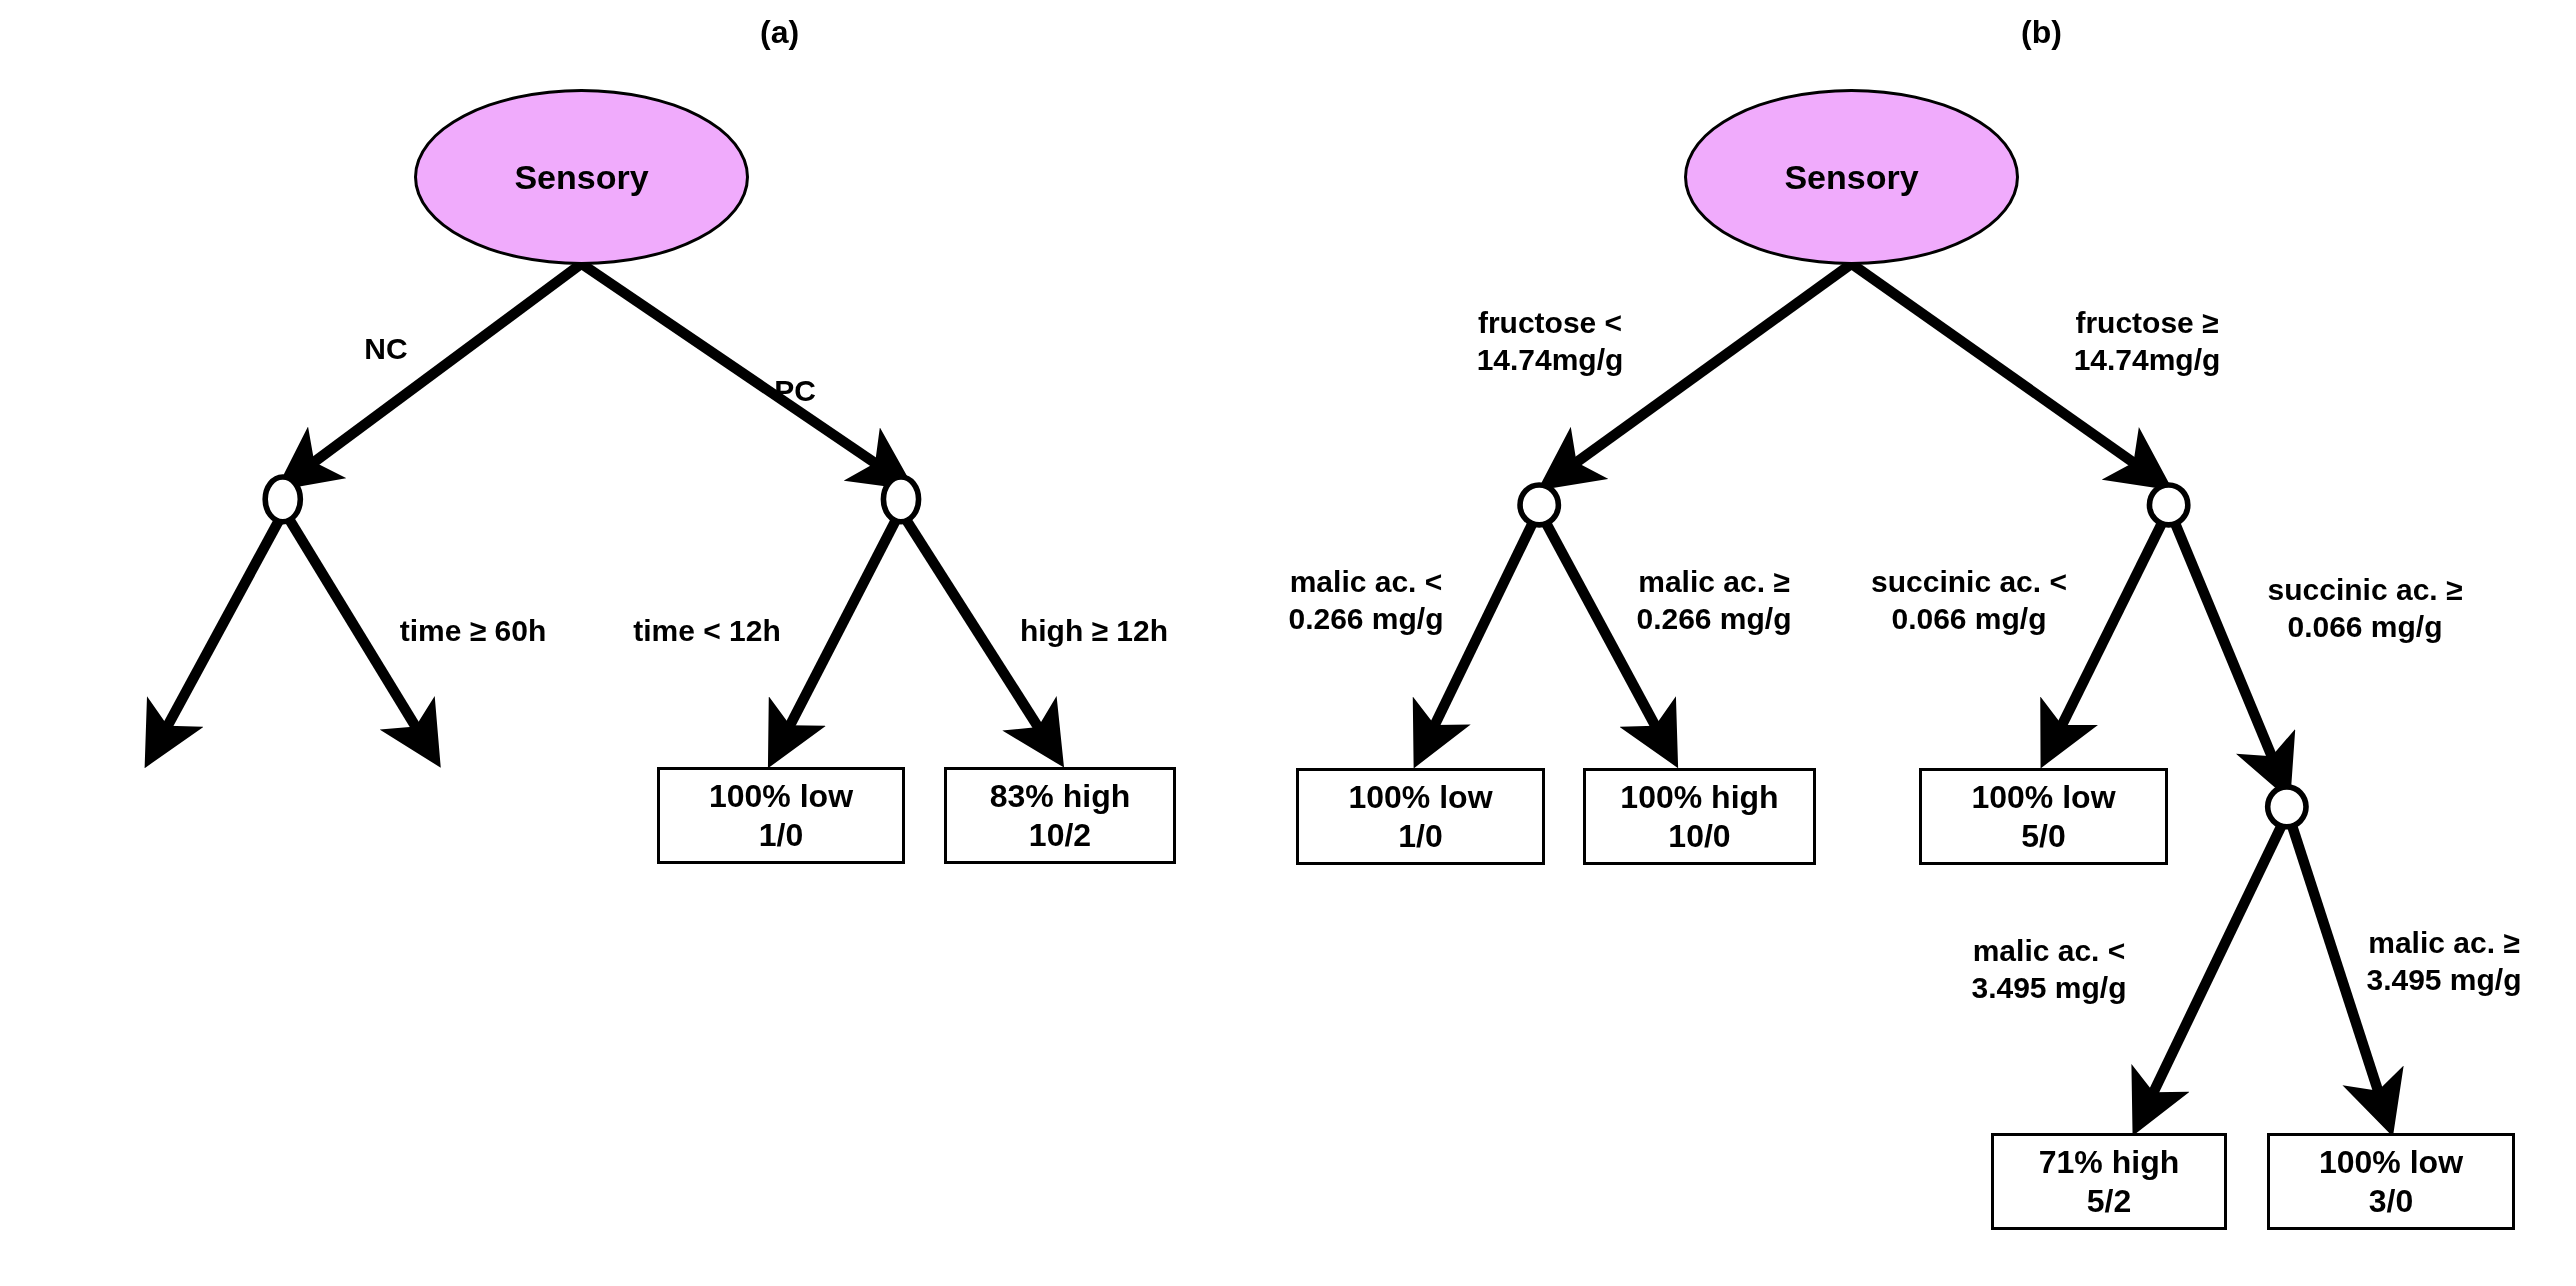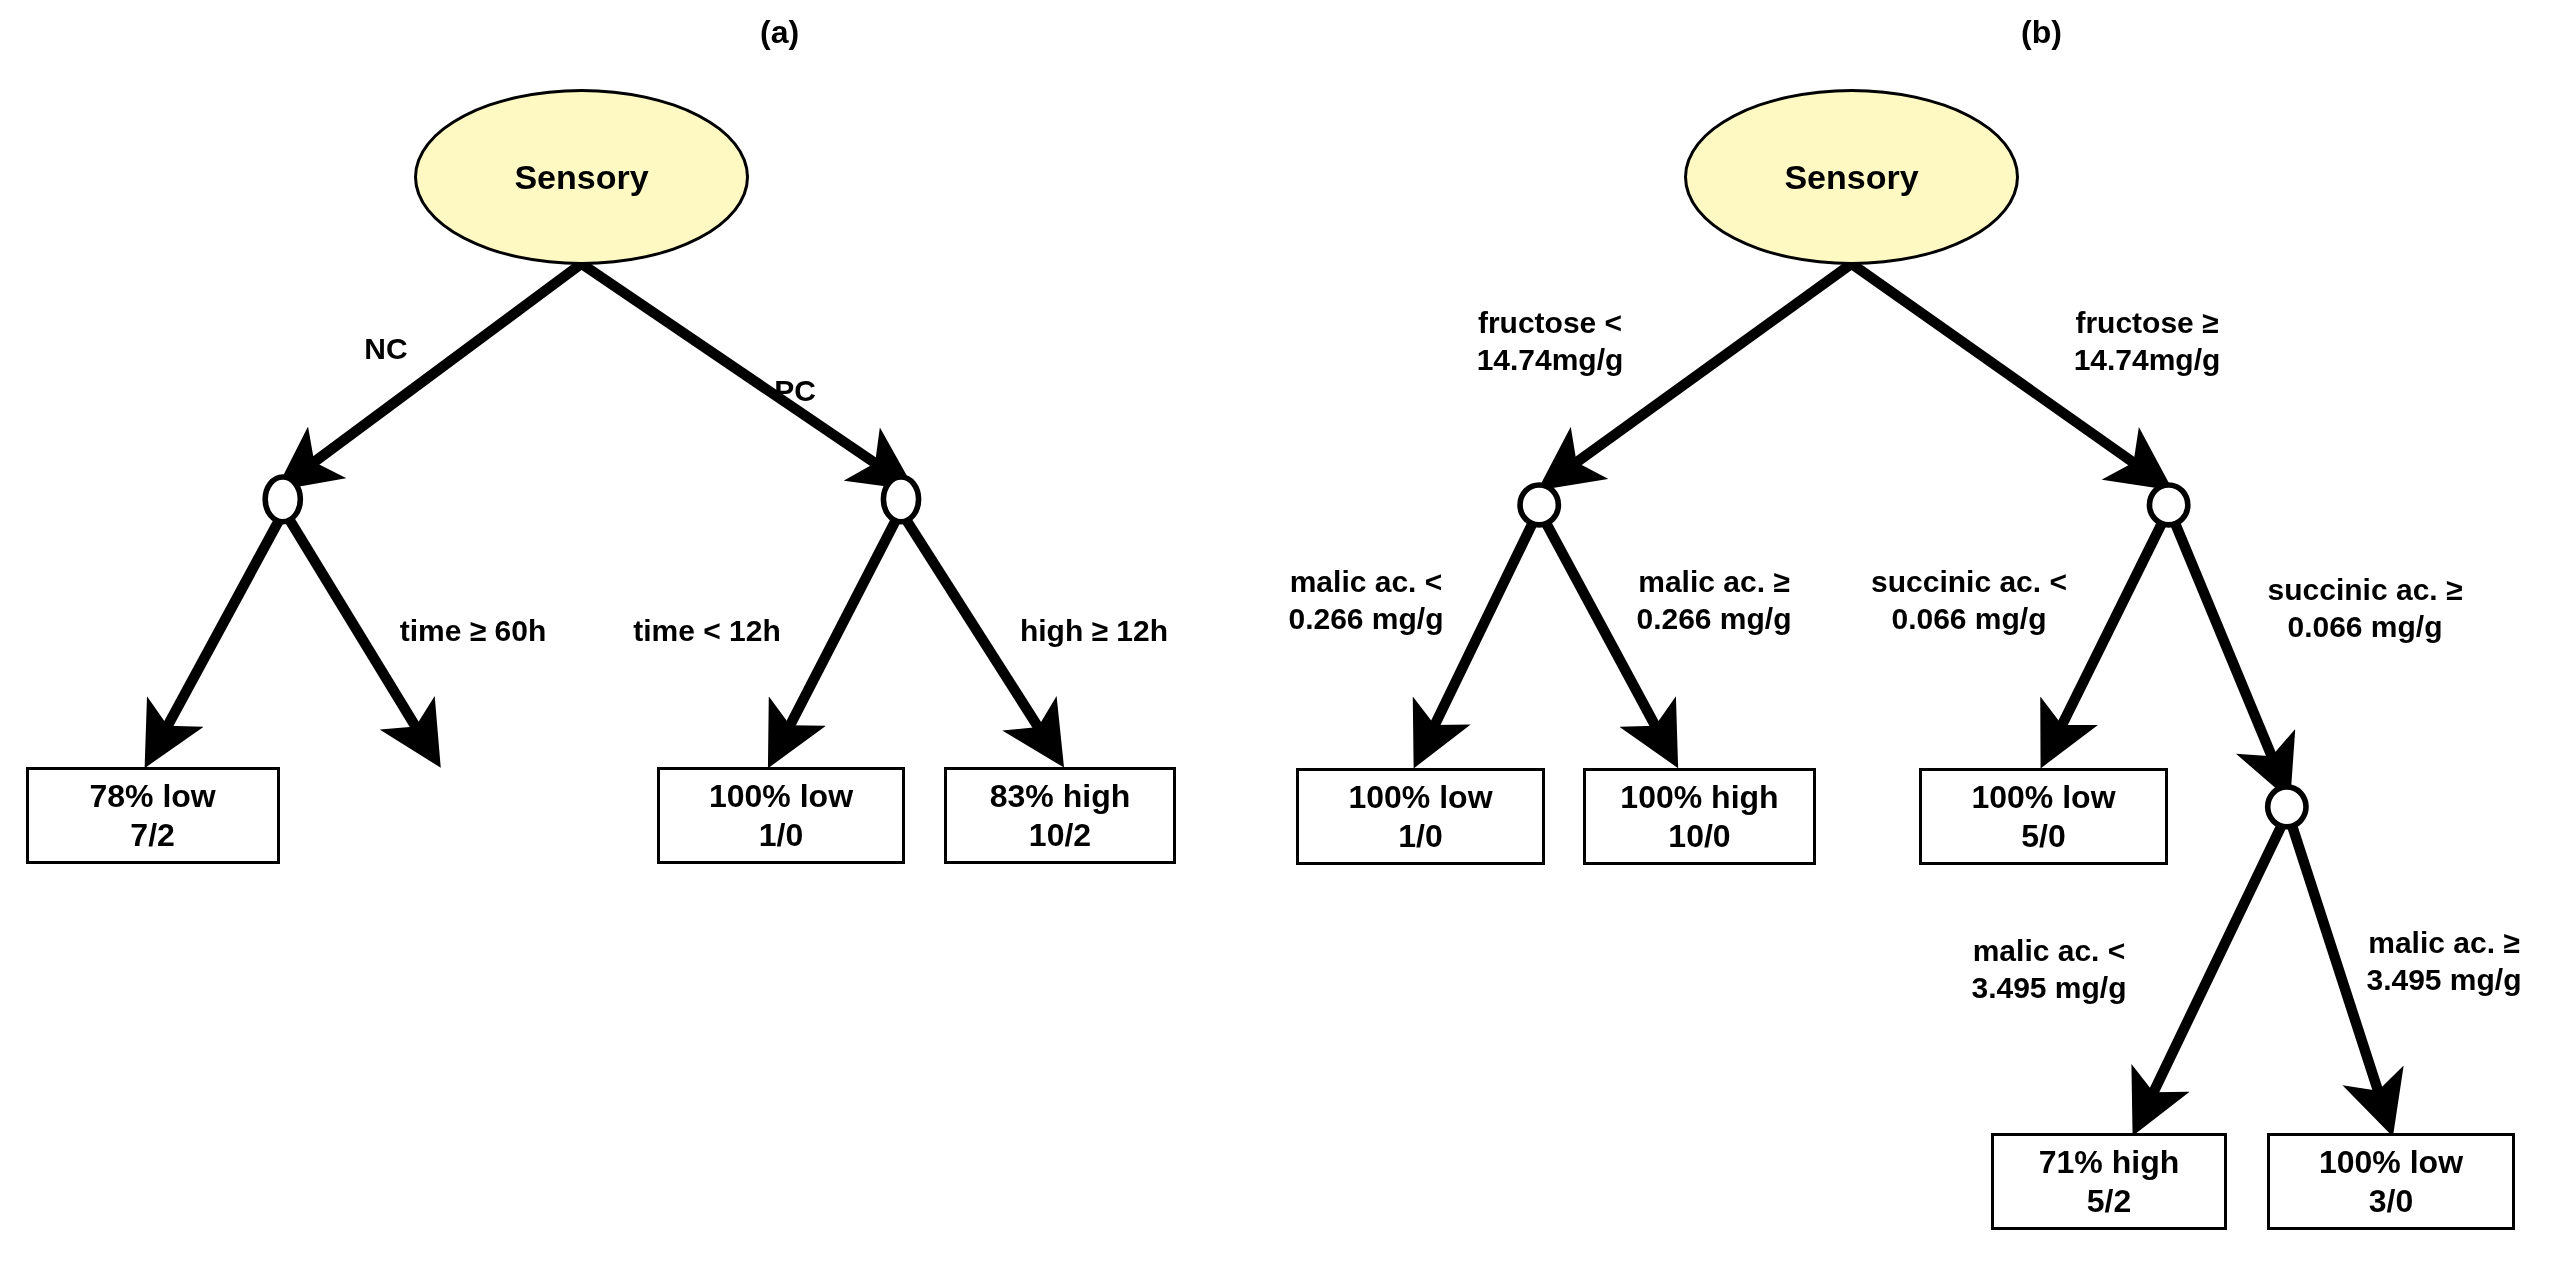--- a/index.html
+++ b/index.html
@@ -25,21 +25,21 @@
     position:absolute;
     font-weight:bold;
     font-size:32px;
     color:#000;
     white-space:nowrap;
   }
   .root-node{
     position:absolute;
     border:3.2px solid #000;
     border-radius:50%;
-    background:#fef9c3;
+    background:#f0abfc;
     display:flex;
     align-items:center;
     justify-content:center;
     font-weight:bold;
     font-size:34px;
     color:#000;
     box-sizing:border-box;
   }
   .leaf-box{
     position:absolute;
@@ -111,24 +111,20 @@
   <div class="panel-label" style="left:2021px;top:14.4px;">(b)</div>
 
   <div class="root-node" style="left:414px;top:89px;width:335px;height:176px;">Sensory</div>
 
   <div class="edge-label" style="left:334px;top:331px;width:104px;">NC</div>
   <div class="edge-label" style="left:743px;top:331px;width:104px;margin-top:42px;">PC</div>
   <div class="edge-label" style="left:369px;top:613px;width:208px;">time ≥ 60h</div>
   <div class="edge-label" style="left:603px;top:613px;width:208px;">time &lt; 12h</div>
   <div class="edge-label" style="left:990px;top:613px;width:208px;">high ≥ 12h</div>
 
-  <div class="leaf-box" style="left:25.6px;top:767px;width:254px;height:97px;">
-    <span>78% low</span>
-    <span>7/2</span>
-  </div>
   <div class="leaf-box" style="left:657px;top:767px;width:248px;height:97px;">
     <span>100% low</span>
     <span>1/0</span>
   </div>
   <div class="leaf-box" style="left:944px;top:767px;width:232px;height:97px;">
     <span>83% high</span>
     <span>10/2</span>
   </div>
 
   <div class="root-node" style="left:1684px;top:89px;width:335px;height:176px;">Sensory</div>

